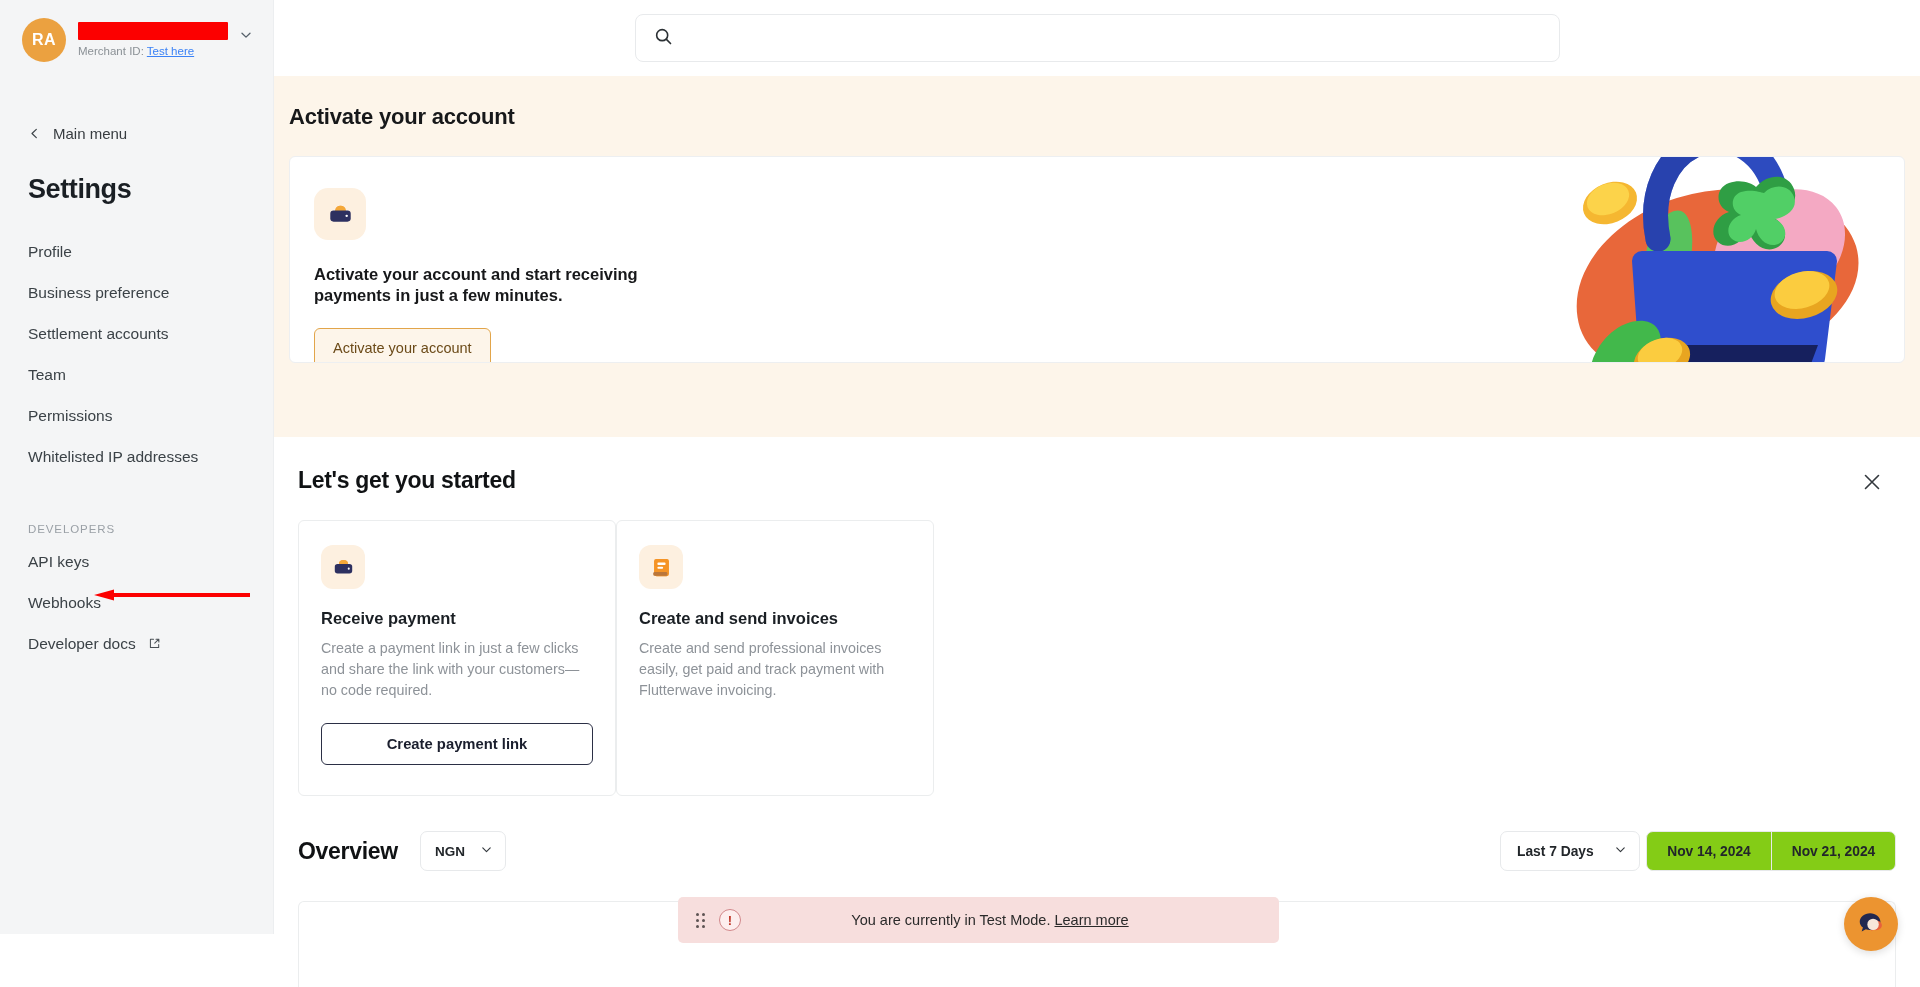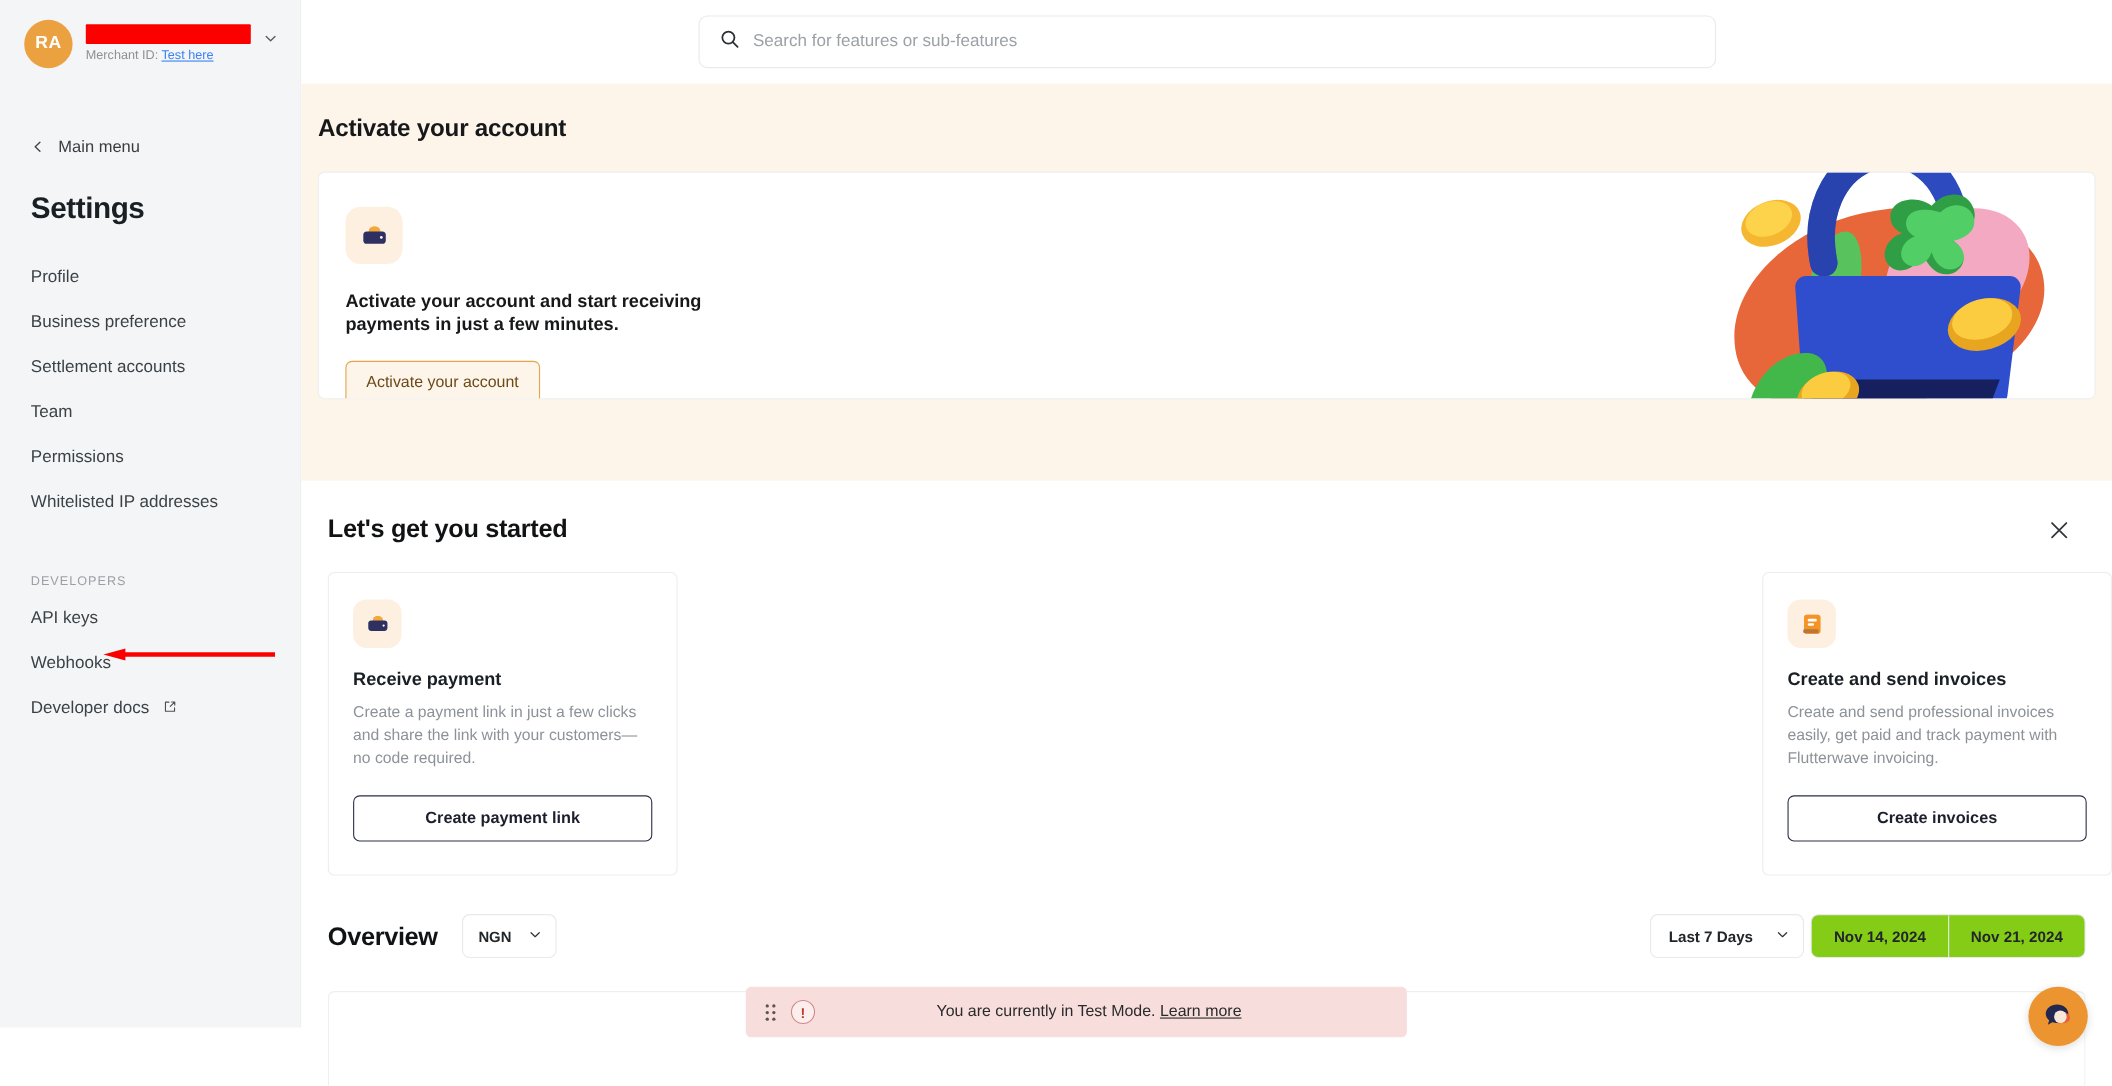--- a/index.html
+++ b/index.html
@@ -147,21 +147,21 @@
     position: relative; padding: 30px 0 0 24px;
   }
   .started h2 {
     font-size: 23px; font-weight: bold; color: #101214; letter-spacing: -0.3px;
   }
   .close-x {
     position: absolute; right: 35px; top: 34px;
     width: 24px; height: 24px; cursor: pointer; color: #33383d;
   }
   .cards {
-    display: flex; gap: 17px; margin-top: 26px; justify-content: space-between;
+    display: flex; margin-top: 26px;
   }
   .card {
     width: 318px; min-height: 276px;
     border: 1px solid #ebedee; border-radius: 6px;
     background: #fff; padding: 24px 22px 26px 22px;
   }
   .card-badge {
     width: 44px; height: 44px; border-radius: 12px;
     display: flex; align-items: center; justify-content: center;
   }
@@ -320,21 +320,20 @@
   <main class="main">
 
     <div class="topbar">
       <div class="search-wrap">
         <span>
           <svg width="19" height="19" viewBox="0 0 20 20" fill="none">
             <circle cx="8.6" cy="8.6" r="5.8" stroke="#2b3034" stroke-width="1.7"></circle>
             <path d="M13.1 13.1 17.4 17.4" stroke="#2b3034" stroke-width="1.7" stroke-linecap="round"></path>
           </svg>
         </span>
-        <input type="text" placeholder="Search for features or sub-features" style="">
       </div>
     </div>
 
     <section class="activate-band">
       <h2>Activate your account</h2>
 
       <div class="activate-card">
         <div class="wallet-badge">
           <svg width="27" height="27" viewBox="0 0 28 28">
             <ellipse cx="14" cy="9.6" rx="5.4" ry="4.6" fill="#f08a2e"></ellipse>
@@ -401,21 +400,20 @@
             <svg width="23" height="23" viewBox="0 0 28 28">
               <rect x="5" y="3.5" width="18" height="21" rx="3" fill="#ef7f1a"></rect>
               <rect x="5" y="3.5" width="18" height="21" rx="3" fill="#f7a02c" opacity=".65"></rect>
               <rect x="9" y="8" width="10" height="3" rx="1.3" fill="#fff"></rect>
               <rect x="9" y="13" width="7" height="2.6" rx="1.2" fill="#fff"></rect>
               <rect x="4" y="19.5" width="17" height="4.5" rx="1.6" fill="#b9763b"></rect>
             </svg>
           </div>
           <h4>Create and send invoices</h4>
           <p>Create and send professional invoices easily, get paid and track payment with Flutterwave invoicing.</p>
-          <button class="card-btn">Create invoices</button>
         </div>
 
 
       </div>
     </section>
 
     <section class="overview-row">
       <h2>Overview</h2>
 
       <div class="select-pill">

